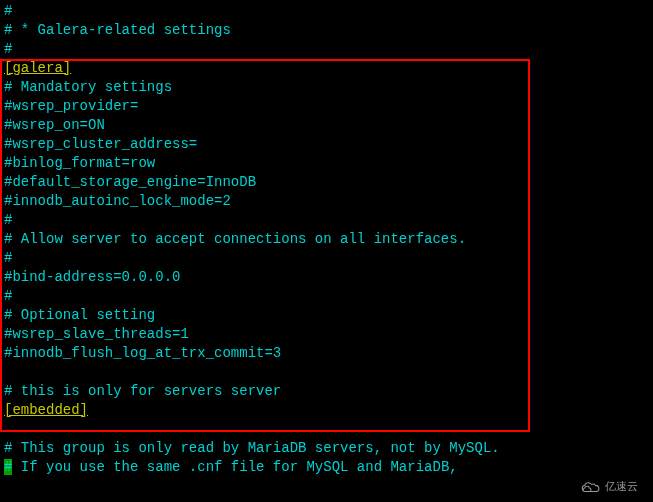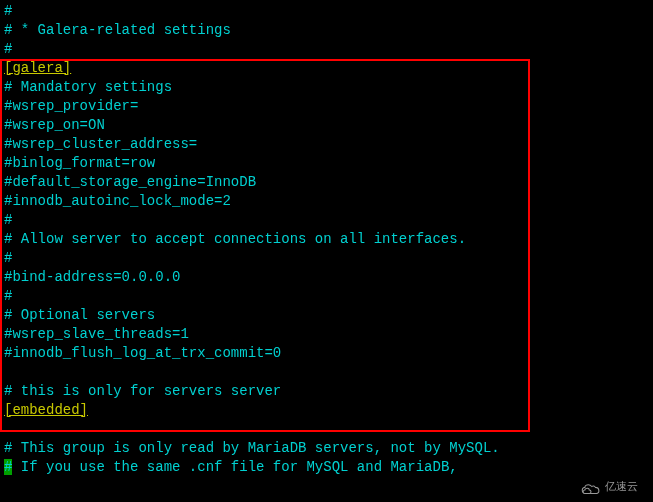--- a/index.html
+++ b/index.html
@@ -43,21 +43,21 @@
       pointer-events: none;
       z-index: 10;
     }
     .watermark {
       position: absolute;
       right: 15px;
       bottom: 5px;
       color: #999;
       font-size: 11px;
       display: flex;
-      align-items: flex-end;
+      align-items: center;
       gap: 3px;
       z-index: 20;
     }
     .watermark-icon {
       width: 22px;
       height: 14px;
       display: flex;
       align-items: center;
     }
     .watermark-icon svg {
@@ -82,23 +82,23 @@
       <div class="line cyan">#wsrep_on=ON</div>
       <div class="line cyan">#wsrep_cluster_address=</div>
       <div class="line cyan">#binlog_format=row</div>
       <div class="line cyan">#default_storage_engine=InnoDB</div>
       <div class="line cyan">#innodb_autoinc_lock_mode=2</div>
       <div class="line cyan">#</div>
       <div class="line cyan"># Allow server to accept connections on all interfaces.</div>
       <div class="line cyan">#</div>
       <div class="line cyan">#bind-address=0.0.0.0</div>
       <div class="line cyan">#</div>
-      <div class="line cyan"># Optional servers</div>
+      <div class="line cyan"># Optional setting</div>
       <div class="line cyan">#wsrep_slave_threads=1</div>
-      <div class="line cyan">#innodb_flush_log_at_trx_commit=0</div>
+      <div class="line cyan">#innodb_flush_log_at_trx_commit=3</div>
       <div class="line cyan"> </div>
       <div class="line cyan"># this is only for servers server</div>
       <div class="line yellow">[embedded]</div>
       <div class="line cyan"> </div>
       <div class="line cyan"># This group is only read by MariaDB servers, not by MySQL.</div>
     </div>
   <div class="line cyan"><span class="green-bg">#</span><span> If you use the same .cnf file for MySQL and MariaDB,</span></div>
 </div>
 
 <div class="red-box"></div>

